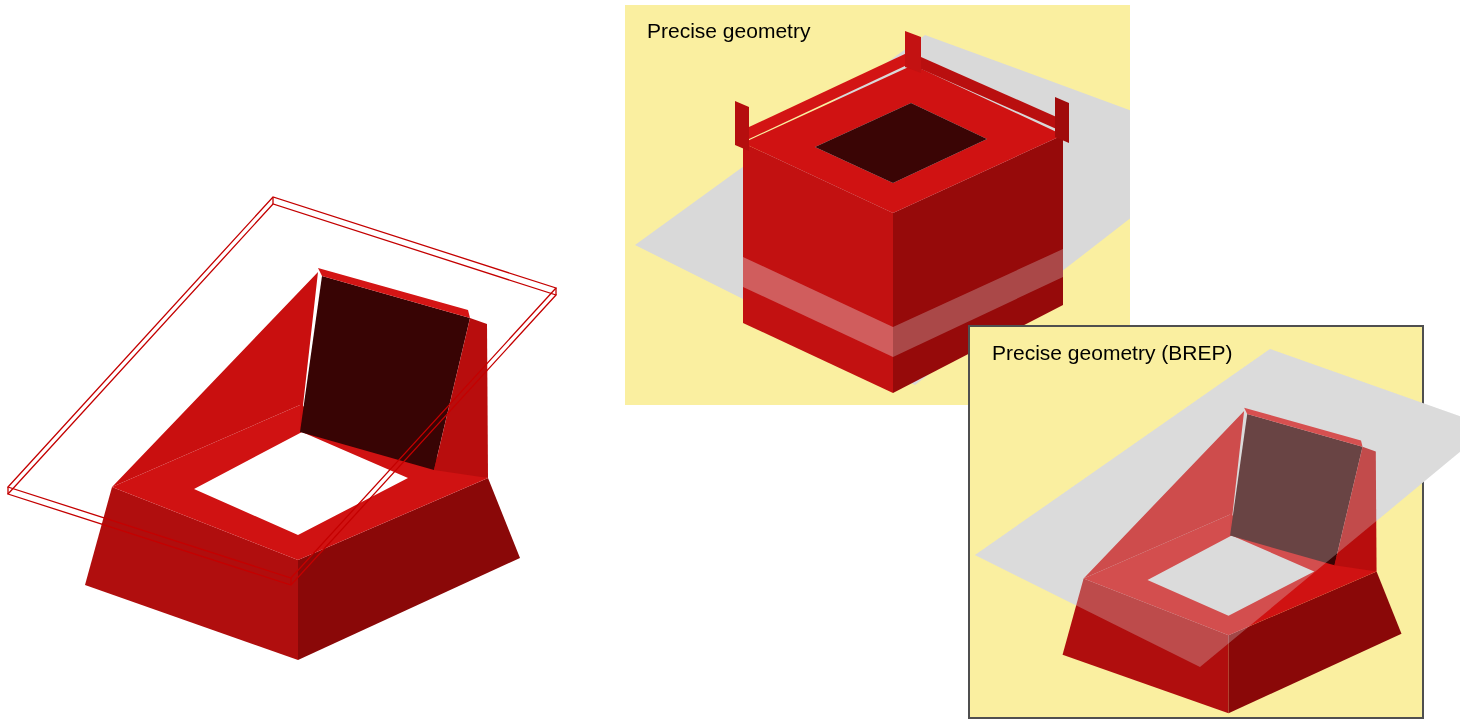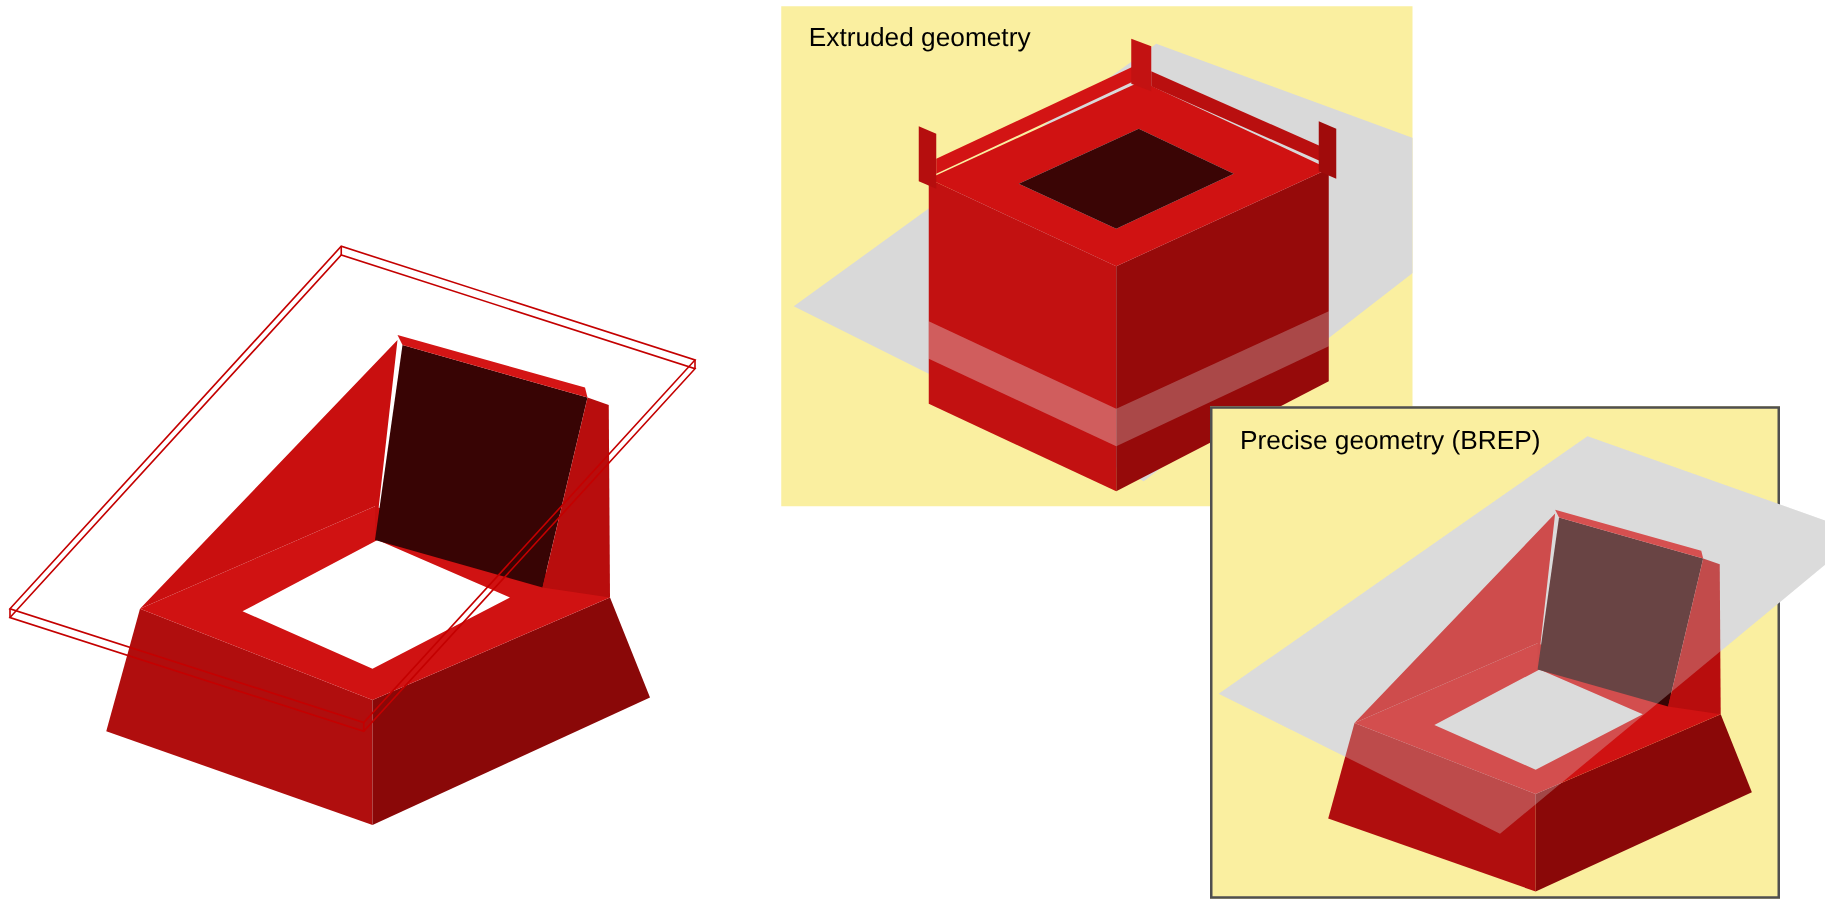--- a/index.html
+++ b/index.html
@@ -89,21 +89,21 @@
           <polygon points="110,140 110,96 124,102 124,146" fill="#b50e0e"></polygon>
           <polygon points="280,62 280,26 296,32 296,68" fill="#c31212"></polygon>
           <polygon points="430,132 430,92 444,98 444,138" fill="#a00b0b"></polygon>
         </g>
         <g>
           <polygon points="118,252 268,322 268,352 118,282" fill="#ebebeb" opacity="0.35"></polygon>
           <polygon points="268,322 438,244 438,272 268,352" fill="#dcdcdc" opacity="0.30"></polygon>
         </g>
       </g>
     </svg>
-    <div class="panel-label">Extruded geometry</div>
+    <div class="panel-label">Precise geometry</div>
   </div>
 
   <div class="panel" id="panel-brep">
     <svg width="490" height="390" viewBox="0 0 490 390">
       <polygon points="5,228 300,22 520,100 230,340" fill="#dcdcdc"></polygon>
       <use href="#skylight" x="26" y="20" width="437" height="374"></use>
       <polygon points="5,228 300,22 520,100 230,340" fill="#dcdcdc" opacity="0.30"></polygon>
     </svg>
     <div class="panel-label">Precise geometry (BREP)</div>
   </div>

